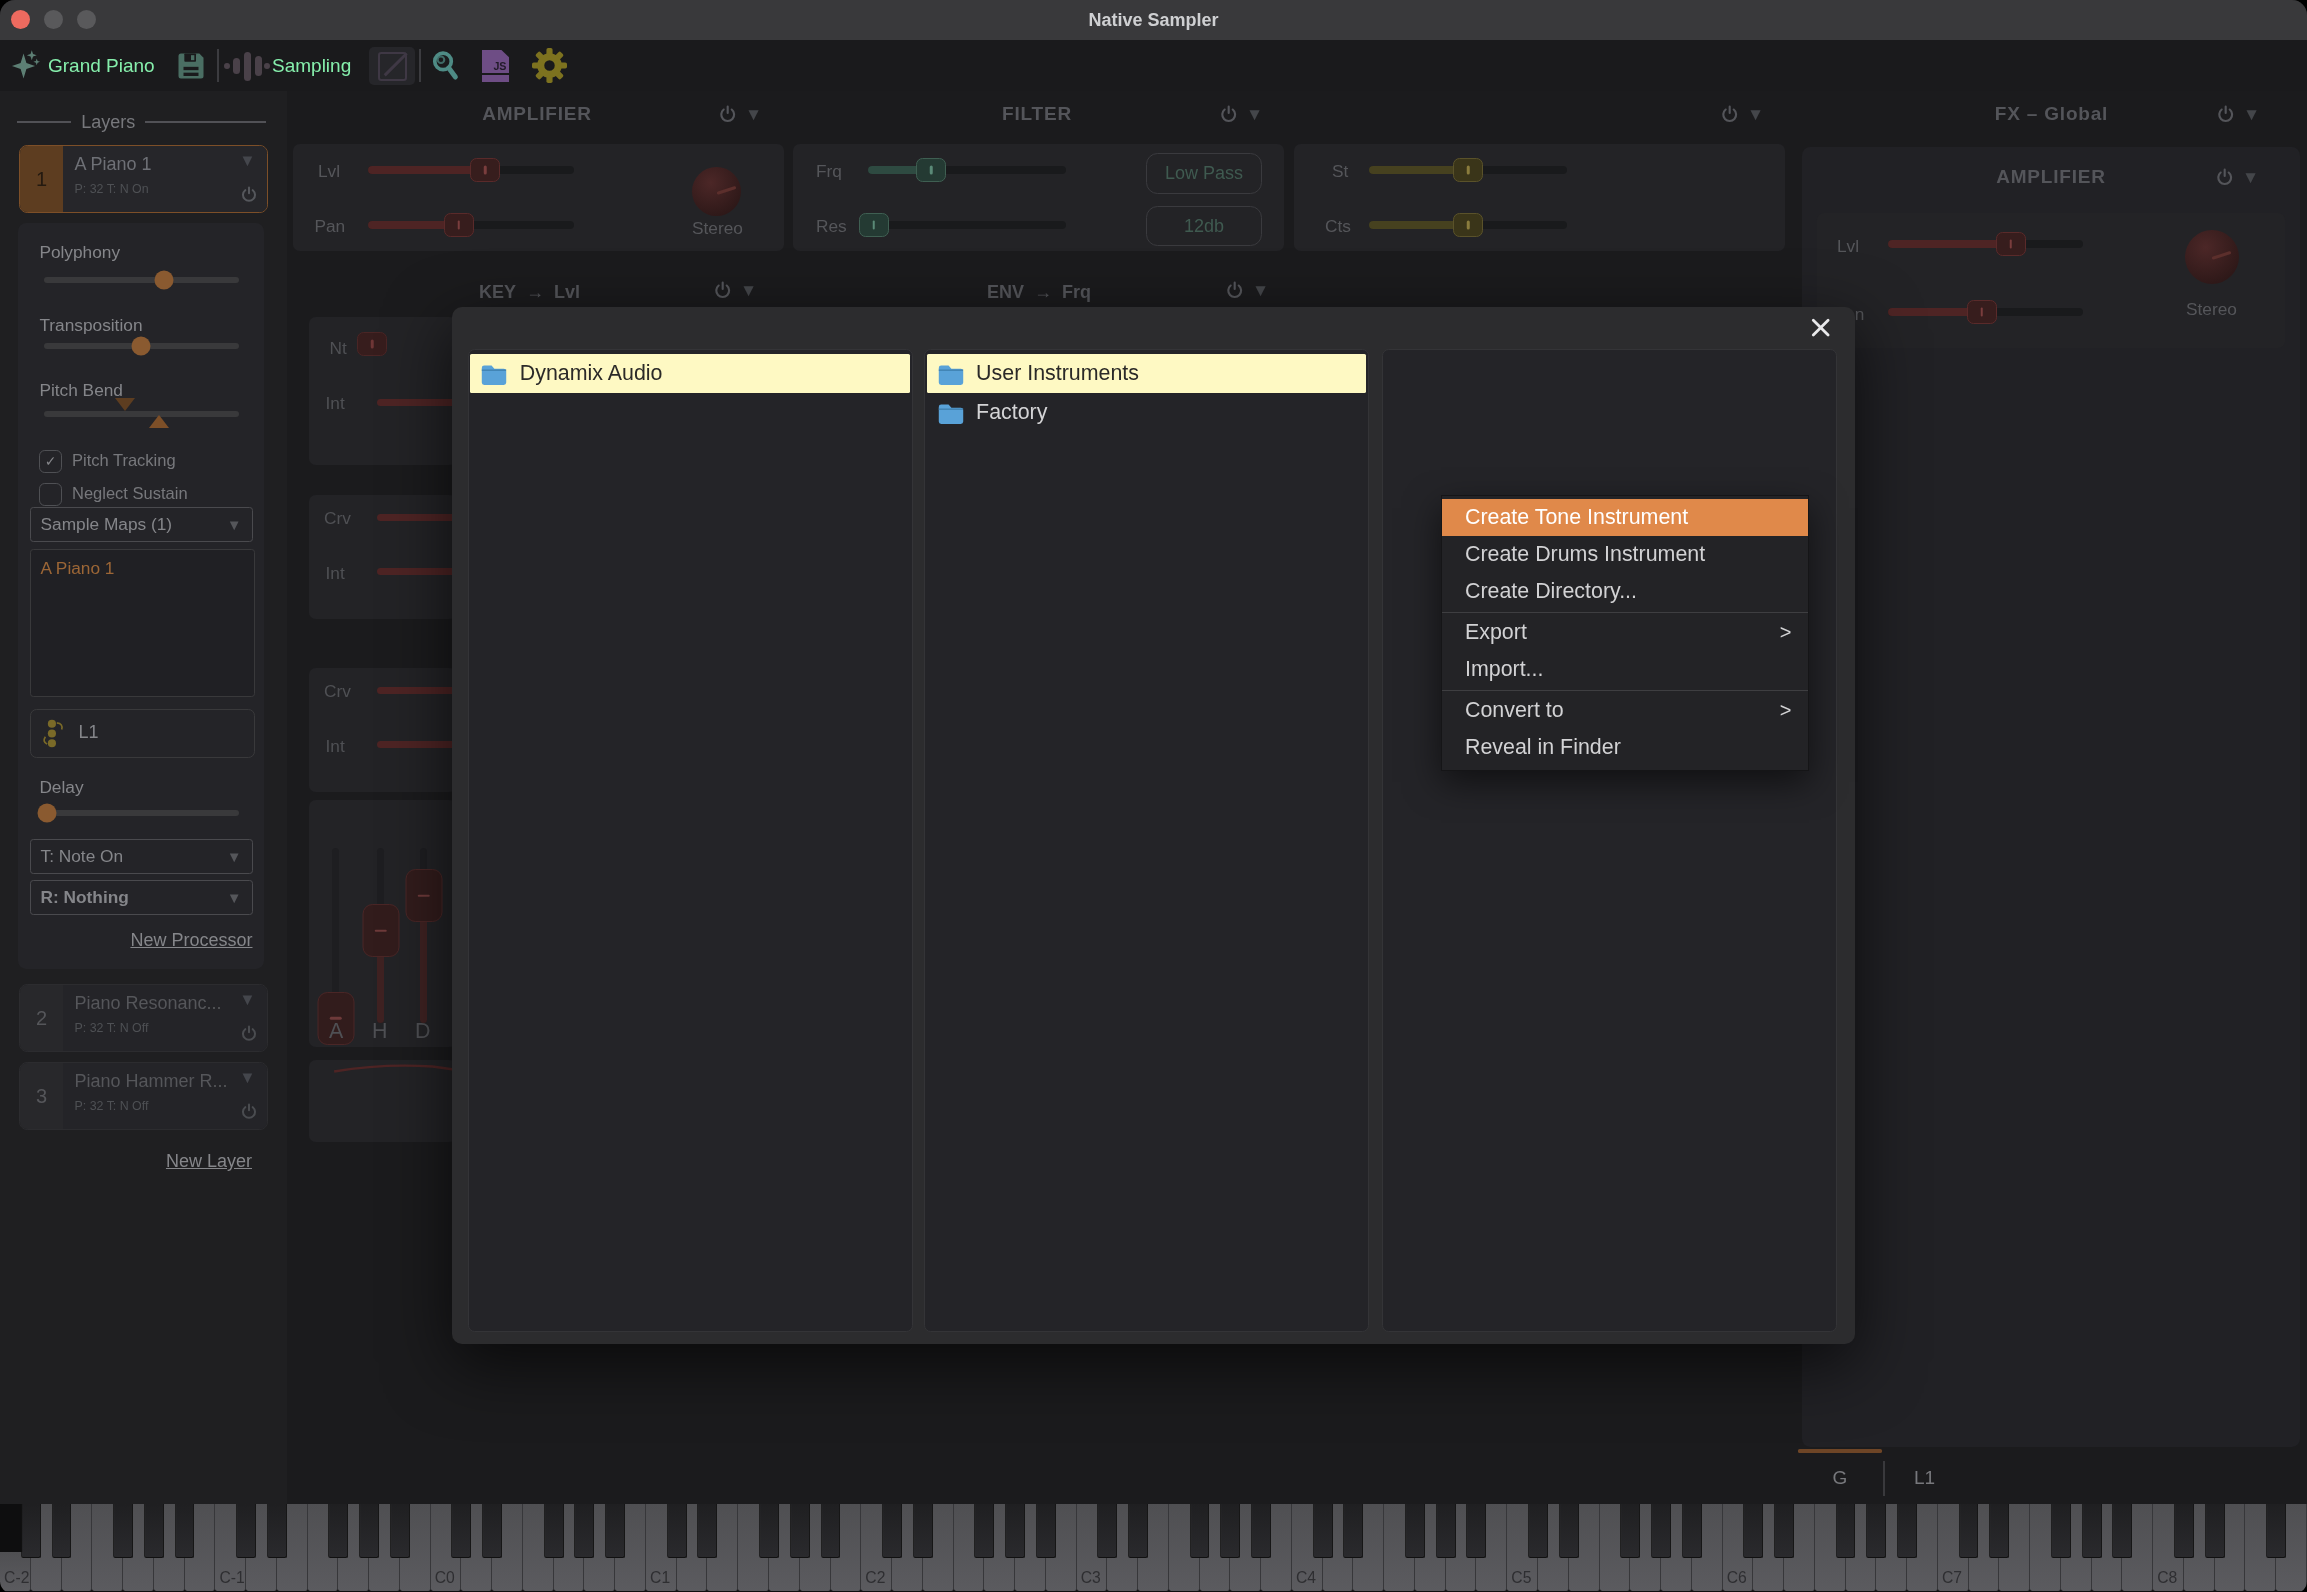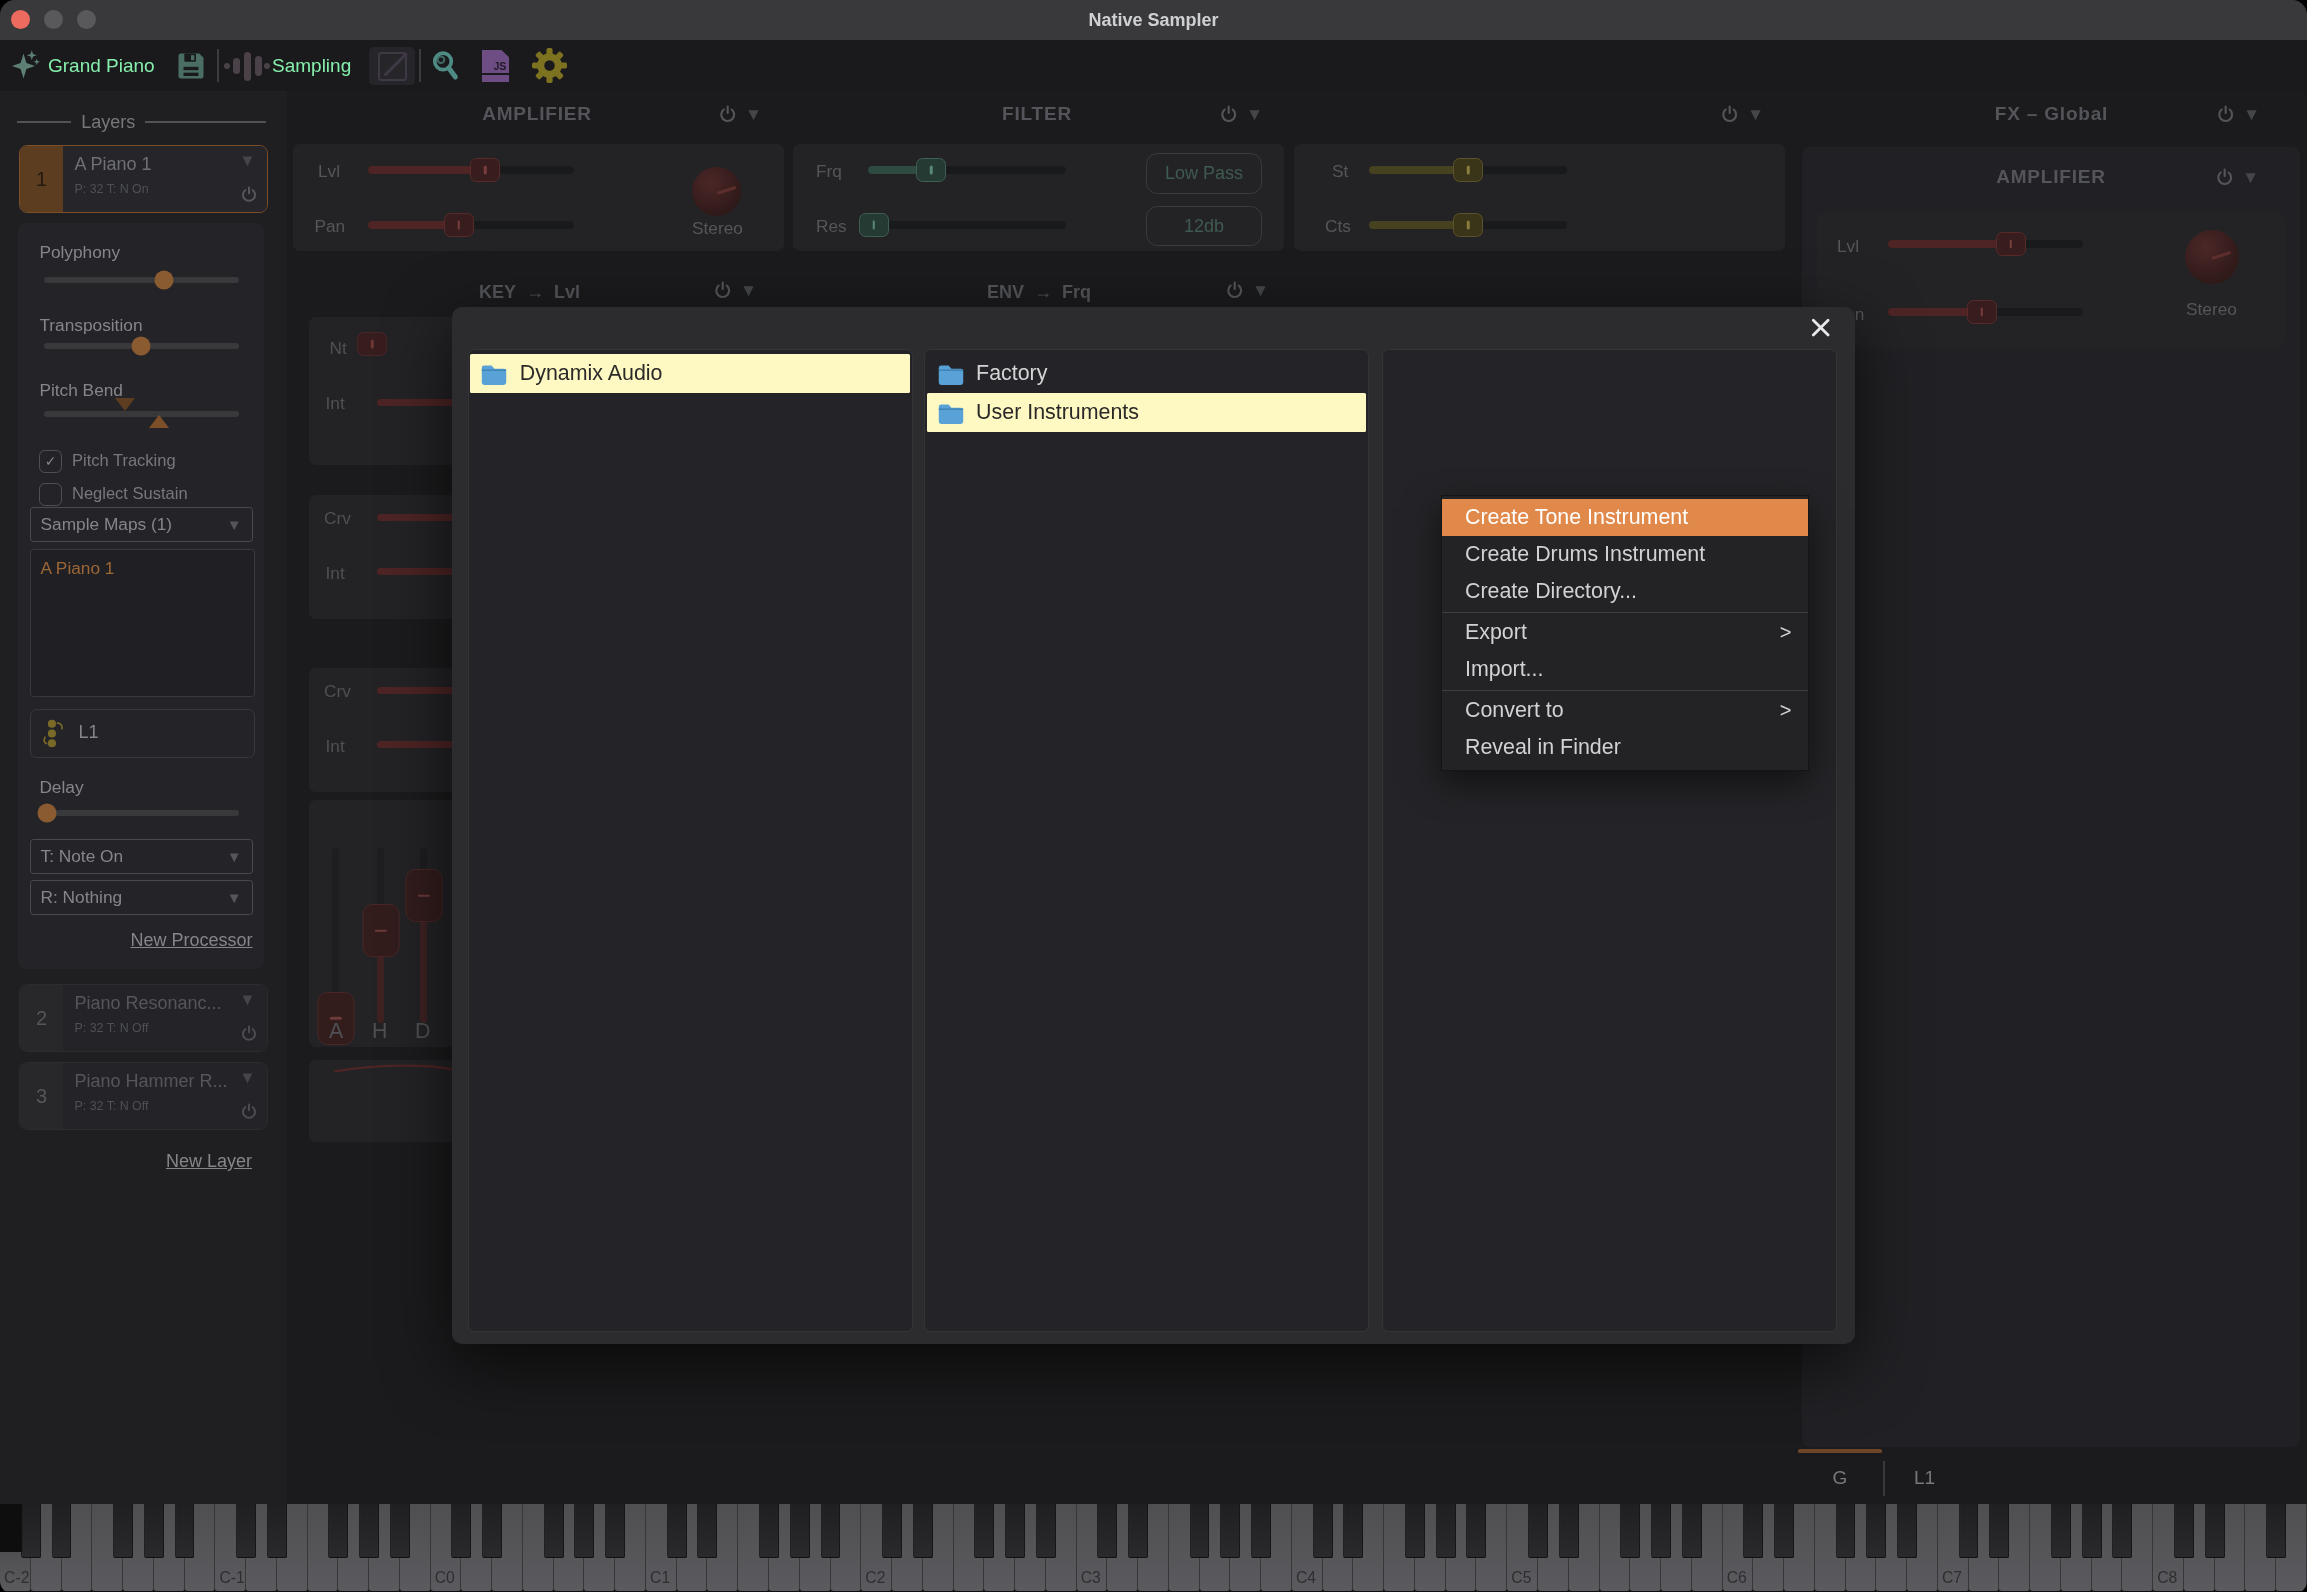--- a/index.html
+++ b/index.html
@@ -247,21 +247,21 @@
         <span>L1</span>
       </div>
       <div class="abs slabel" style="left:21.4px;top:554px;">Delay</div>
       <div class="sslider" style="left:25.6px;top:587px;width:195px;">
         <div class="sknob" style="left: 2%;"></div>
       </div>
       <div class="dd" style="top:616px;">
         <span>T: Note On</span>
         <span class="car">▼</span>
       </div>
-      <div class="dd" style="top:657px;">
+      <div class="dd" style="top:657px;font-weight:bold;">
         <span>R: Nothing</span>
         <span class="car">▼</span>
       </div>
       <div class="linklab" style="right:11.5px;top:707px;">New Processor</div>
     </div>
 
     <div class="abs chip dim" style="top:893px;">
       <div class="num">2</div>
       <div class="bd">
         <div class="nm">Piano Resonanc...</div>
@@ -618,33 +618,33 @@
     <div class="abs dcol" style="left:15.7px;width:445px;">
         <div class="frow sel">
           <svg class="ficon" width="28" height="22" viewBox="0 0 34 27">
             <path d="M2 6 a3 3 0 0 1 3-3 h9 l3.5 4 H29 a3 3 0 0 1 3 3 v14 a3 3 0 0 1 -3 3 H5 a3 3 0 0 1 -3-3 Z" fill="#59a2d8"></path>
             <rect x="2" y="8" width="30" height="1.6" fill="#3f7fae"></rect>
           </svg>
           <span class="flab">Dynamix Audio</span>
         </div>
       </div>
     <div class="abs dcol" style="left:472px;width:445px;">
+        <div class="frow sel">
+          <svg class="ficon" width="28" height="22" viewBox="0 0 34 27">
+            <path d="M2 6 a3 3 0 0 1 3-3 h9 l3.5 4 H29 a3 3 0 0 1 3 3 v14 a3 3 0 0 1 -3 3 H5 a3 3 0 0 1 -3-3 Z" fill="#59a2d8"></path>
+            <rect x="2" y="8" width="30" height="1.6" fill="#3f7fae"></rect>
+          </svg>
+          <span class="flab">User Instruments</span>
+        </div>
         <div class="frow">
           <svg class="ficon" width="28" height="22" viewBox="0 0 34 27">
             <path d="M2 6 a3 3 0 0 1 3-3 h9 l3.5 4 H29 a3 3 0 0 1 3 3 v14 a3 3 0 0 1 -3 3 H5 a3 3 0 0 1 -3-3 Z" fill="#59a2d8"></path>
             <rect x="2" y="8" width="30" height="1.6" fill="#3f7fae"></rect>
           </svg>
           <span class="flab">Factory</span>
-        </div>
-        <div class="frow sel">
-          <svg class="ficon" width="28" height="22" viewBox="0 0 34 27">
-            <path d="M2 6 a3 3 0 0 1 3-3 h9 l3.5 4 H29 a3 3 0 0 1 3 3 v14 a3 3 0 0 1 -3 3 H5 a3 3 0 0 1 -3-3 Z" fill="#59a2d8"></path>
-            <rect x="2" y="8" width="30" height="1.6" fill="#3f7fae"></rect>
-          </svg>
-          <span class="flab">User Instruments</span>
         </div>
       </div>
     <div class="abs dcol" style="left:930px;width:455px;"></div>
   </div>
 
   <div class="abs cmenu">
       <div class="mitem hl">Create Tone Instrument</div>
       <div class="mitem">Create Drums Instrument</div>
       <div class="mitem">Create Directory...</div>
       <div class="msep"></div>

